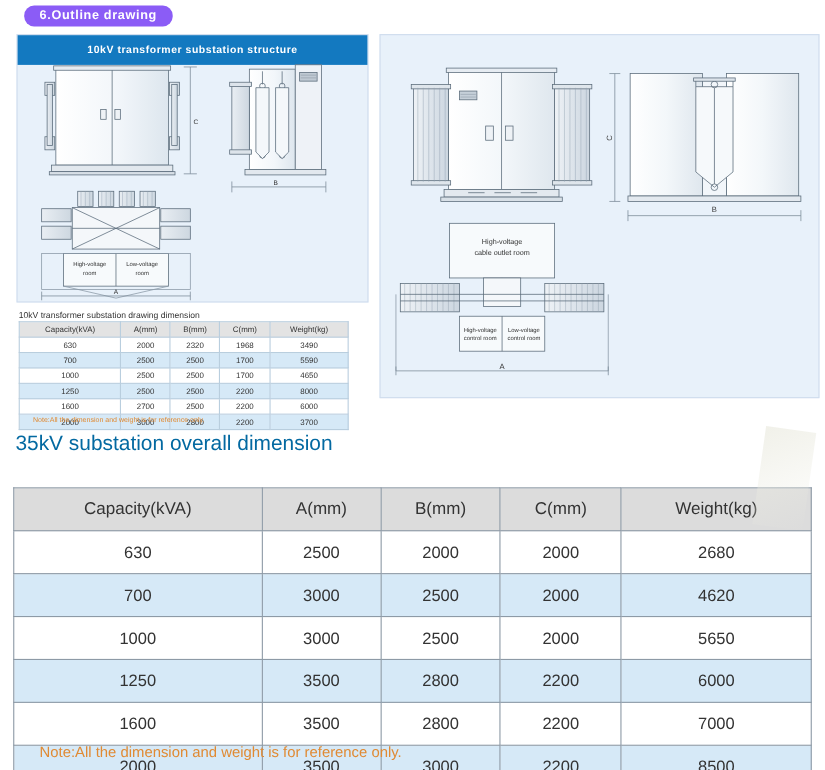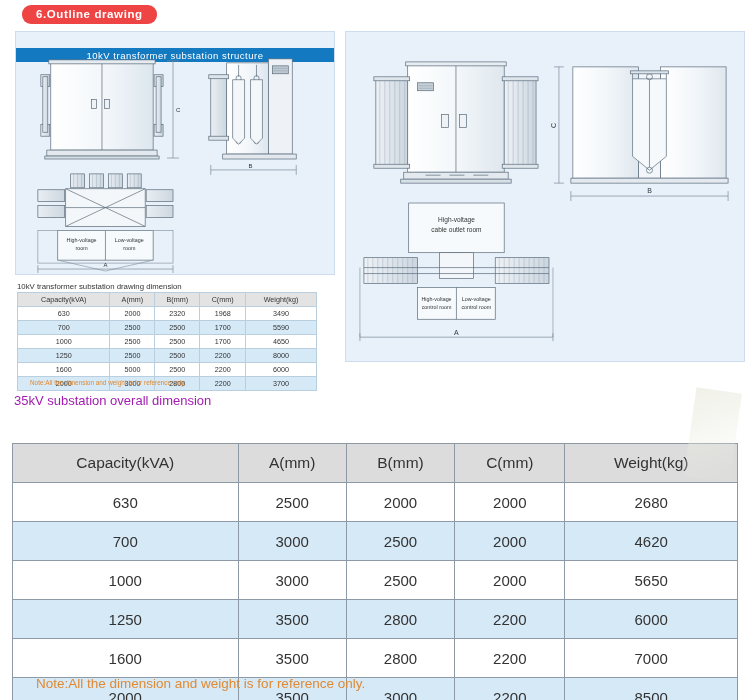--- a/index.html
+++ b/index.html
@@ -4,30 +4,30 @@
 <style>
   html,body{margin:0;padding:0;}
   body{
     width:750px;height:700px;position:relative;background:#ffffff;
     font-family:"Liberation Sans","DejaVu Sans",sans-serif;
     color:#222;overflow:hidden;
   }
   
   .pill{
     position:absolute;left:22px;top:5px;
-    background:#ef4444;color:#fff;
+    background:#8b5cf6;color:#fff;
     font-size:11.5px;font-weight:bold;letter-spacing:.6px;
     padding:3px 14px 4px 14px;border-radius:9px;
     white-space:nowrap;
   }
   
   .panel{position:absolute;background:#e8f1fa;border:1px solid #cfdced;box-sizing:border-box;}
   .panel-hd{
-    position:absolute;left:0;right:0;top:16px;height:14px;
-    background:#1379c0;color:#fff;font-size:9.5px;font-weight:normal;
+    position:absolute;left:0;right:0;top:0;height:27px;
+    background:#1379c0;color:#fff;font-size:9.5px;font-weight:bold;
     letter-spacing:.5px;display:flex;align-items:center;justify-content:center;
     white-space:nowrap;
   }
   #panel10{left:15px;top:31px;width:320px;height:244px;}
   #panel35{left:345px;top:31px;width:400px;height:331px;}
   .canvas{position:absolute;left:0;right:0;top:15px;bottom:0;}
   svg{display:block;width:100%;height:100%;}
   .lbl{font-family:"Liberation Sans",sans-serif;fill:#333;}
   
   .smalltitle{
@@ -40,21 +40,21 @@
   }
   #tbl10 th,#tbl10 td{border:1px solid #b9cede;padding:2px 0;font-weight:normal;color:#333;}
   #tbl10 th{background:#e3e3e3;font-size:7.2px;}
   #tbl10 tr.alt td{background:#d6e9f7;}
   #tbl10 tr.plain td{background:#ffffff;}
   .note-sm{
     position:absolute;left:30px;top:379px;font-size:6.4px;color:#e08a33;white-space:nowrap;
   }
   
   .bigtitle{
-    position:absolute;left:14px;top:393px;font-size:13px;color:#a21caf;white-space:nowrap;
+    position:absolute;left:14px;top:393px;font-size:19px;color:#0369a1;white-space:nowrap;
   }
   #tbl35{
     position:absolute;left:12px;top:443px;width:726px;
     font-size:15px;text-align:center;
   }
   #tbl35 th,#tbl35 td{
     border:1px solid #8d9aa6;padding:8px 0;font-weight:normal;color:#333;height:22px;
   }
   #tbl35 th{background:#dcdcdc;font-size:15.5px;}
   #tbl35 tr.alt td{background:#d6e9f7;}
@@ -354,21 +354,21 @@
       </tr>
       <tr class="alt">
         <td>1250</td>
         <td>2500</td>
         <td>2500</td>
         <td>2200</td>
         <td>8000</td>
       </tr>
       <tr class="plain">
         <td>1600</td>
-        <td>5000</td>
+        <td>2700</td>
         <td>2500</td>
         <td>2200</td>
         <td>6000</td>
       </tr>
       <tr class="alt">
         <td>2000</td>
         <td>3000</td>
         <td>2800</td>
         <td>2200</td>
         <td>3700</td>

